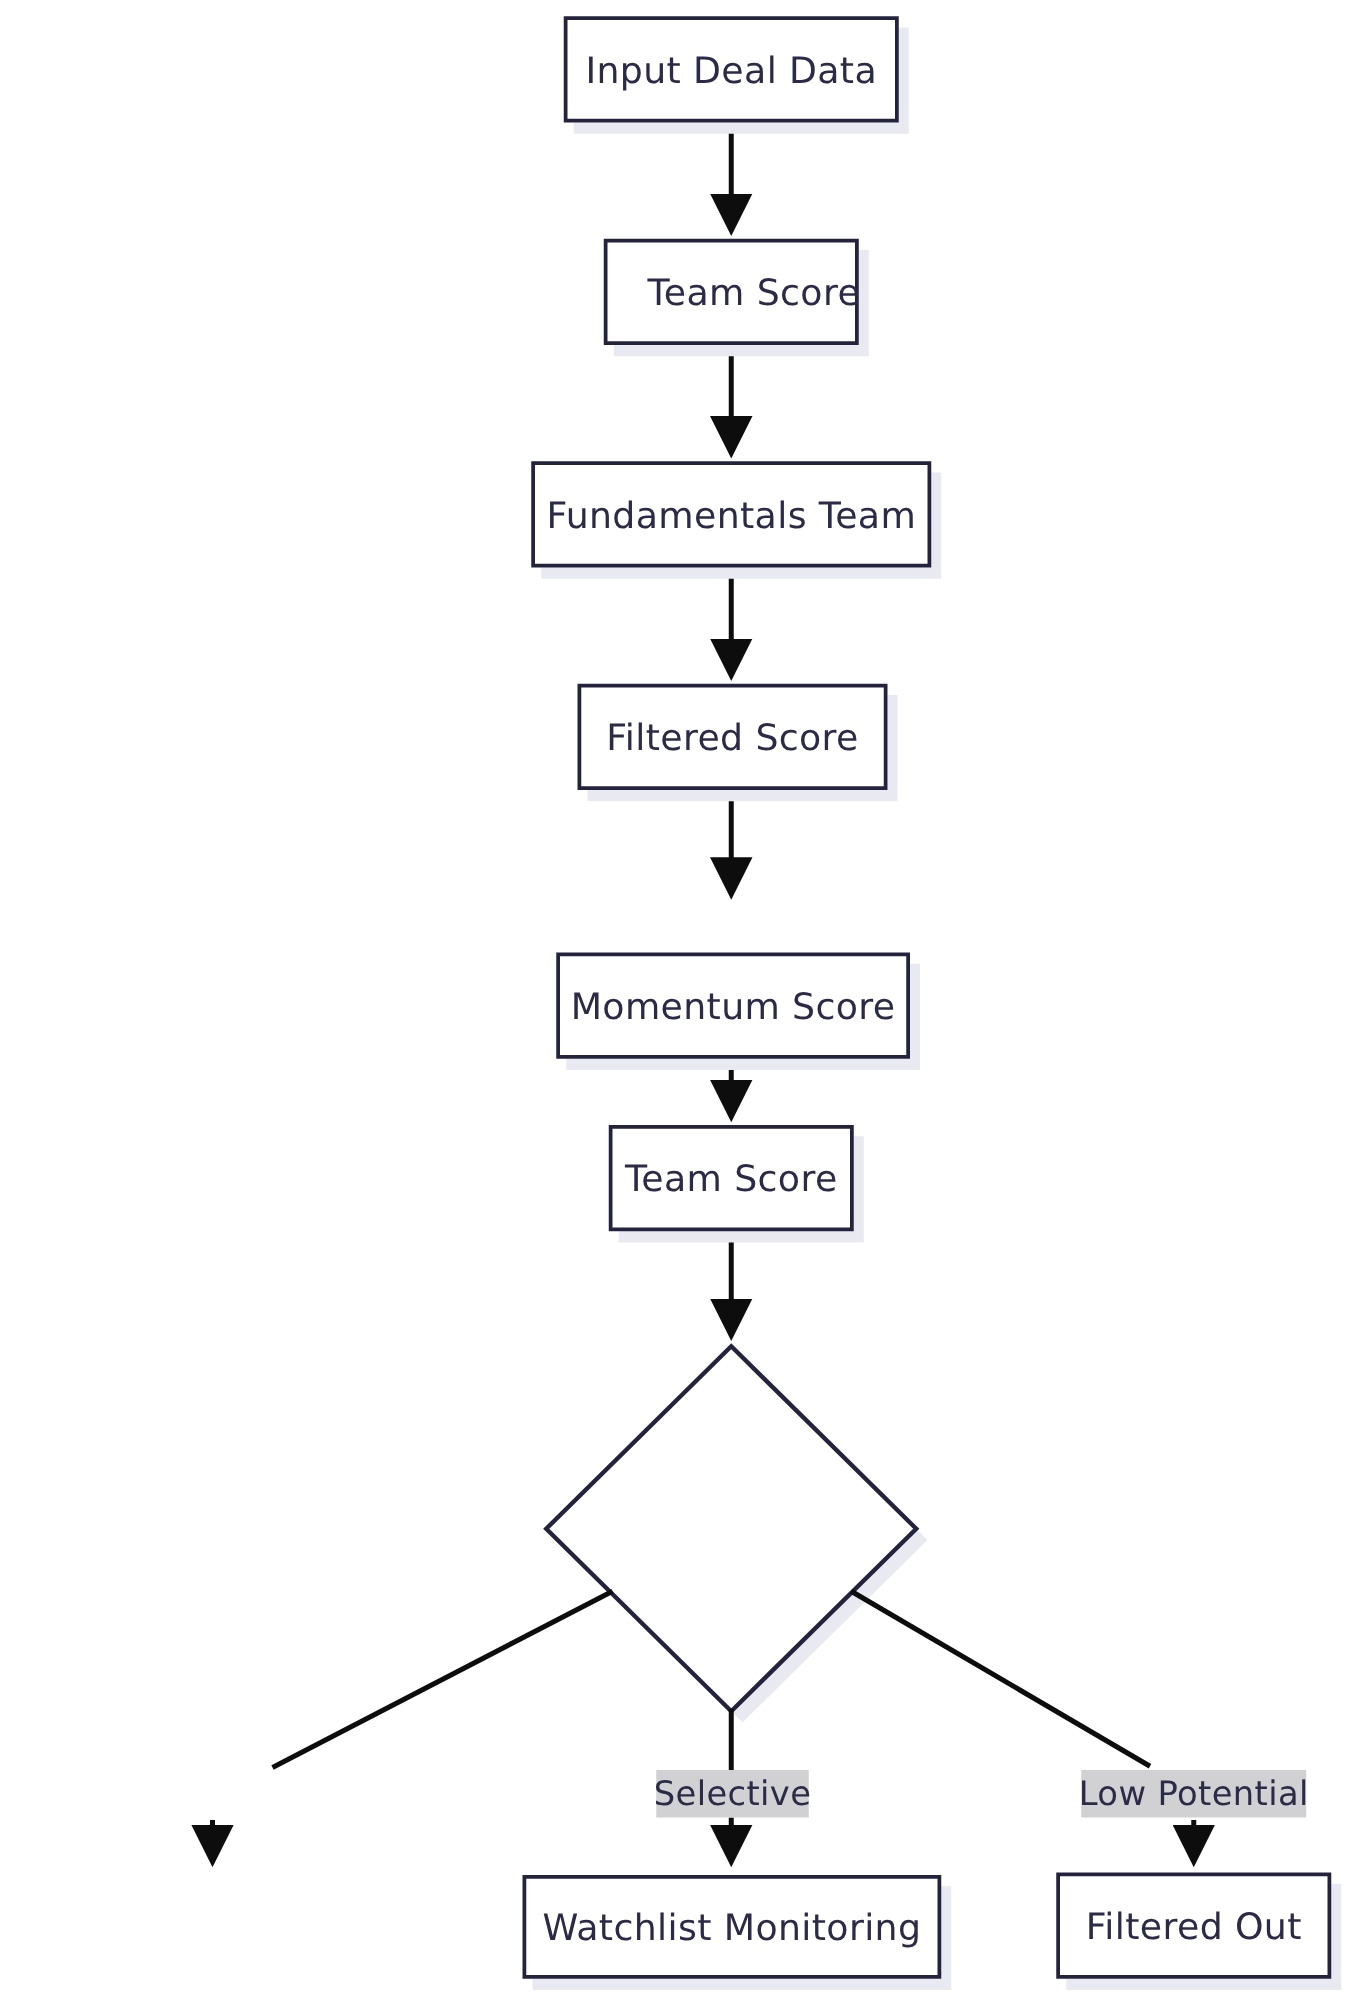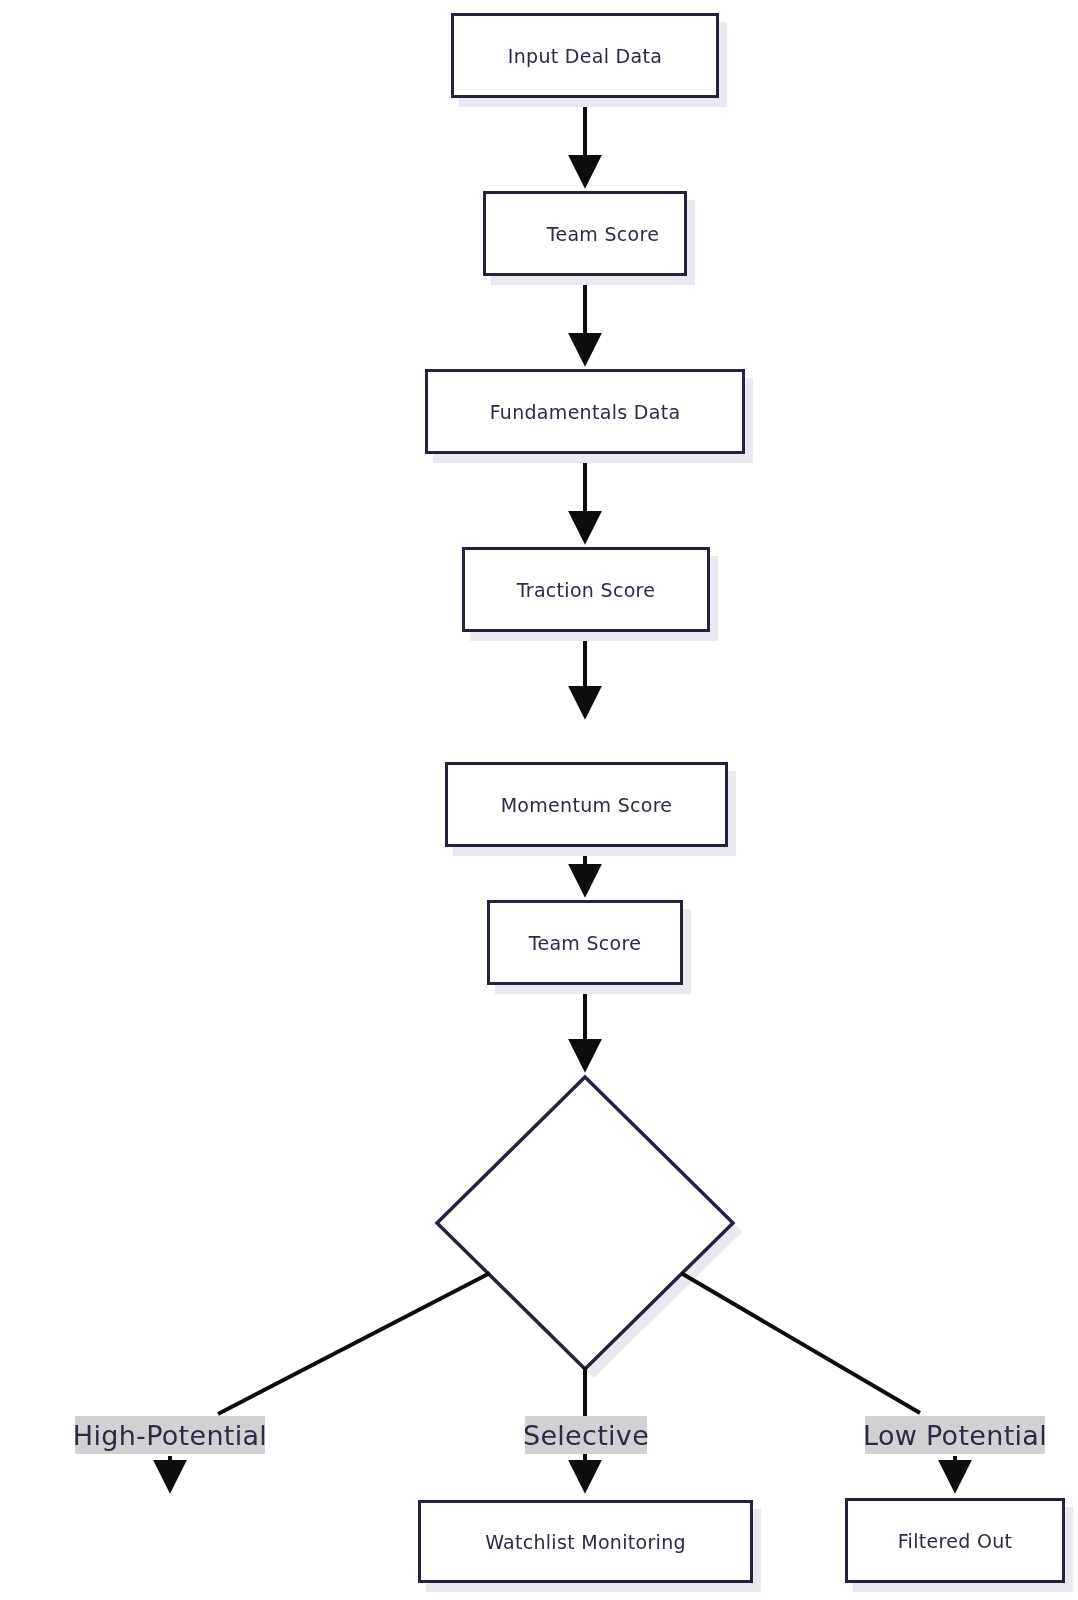--- a/index.html
+++ b/index.html
@@ -27,21 +27,21 @@
   }
   .node{
     position:absolute;
     display:flex;
     align-items:center;
     justify-content:center;
     background:var(--node-fill);
     border:3.5px solid var(--node-border);
     box-shadow:8px 9px 0 var(--shadow);
     color:var(--text);
-    font-size:19px;
+    font-size:29px;
     letter-spacing:.3px;
     white-space:nowrap;
     text-align:center;
   }
   .decision-label{
     position:absolute;
     display:flex;
     align-items:center;
     justify-content:center;
     color:var(--text);
@@ -91,30 +91,29 @@
     <line x1="585" y1="1454" x2="585" y2="1487" stroke="#0d0d0d" stroke-width="4" marker-end="url(#arrowhead)"></line>
 
     <line x1="681" y1="1273" x2="920" y2="1413" stroke="#0d0d0d" stroke-width="4"></line>
     <line x1="955" y1="1456" x2="955" y2="1487" stroke="#0d0d0d" stroke-width="4" marker-end="url(#arrowhead)"></line>
   </svg>
 
   <div class="node" style="left:451px;top:13px;width:268px;height:85px;">Input Deal Data</div>
 
   <div class="node" style="left:483px;top:191px;width:204px;height:85px;padding-left:36px;">Team Score</div>
 
-  <div class="node" style="left:425px;top:369px;width:320px;height:85px;">Fundamentals Data</div>
+  <div class="node" style="left:425px;top:369px;width:320px;height:85px;">Fundamentals Team</div>
 
-  <div class="node" style="left:462px;top:547px;width:248px;height:85px;">Traction Score</div>
+  <div class="node" style="left:462px;top:547px;width:248px;height:85px;">Filtered Score</div>
 
   <div class="node" style="left:445px;top:722px;width:283px;height:85px;margin-top:40px;">Momentum Score</div>
 
   <div class="node" style="left:487px;top:900px;width:196px;height:85px;">Team Score</div>
 
 
-  <div class="edge-label" style="left:75px;top:1416px;width:190px;height:38px;">High-Potential</div>
 
   <div class="edge-label" style="left:525px;top:1416px;width:122px;height:38px;">Selective</div>
 
   <div class="edge-label" style="left:865px;top:1416px;width:180px;height:38px;">Low Potential</div>
 
 
   <div class="node" style="left:418px;top:1500px;width:335px;height:83px;">Watchlist Monitoring</div>
 
   <div class="node" style="left:845px;top:1498px;width:220px;height:85px;">Filtered Out</div>
 

